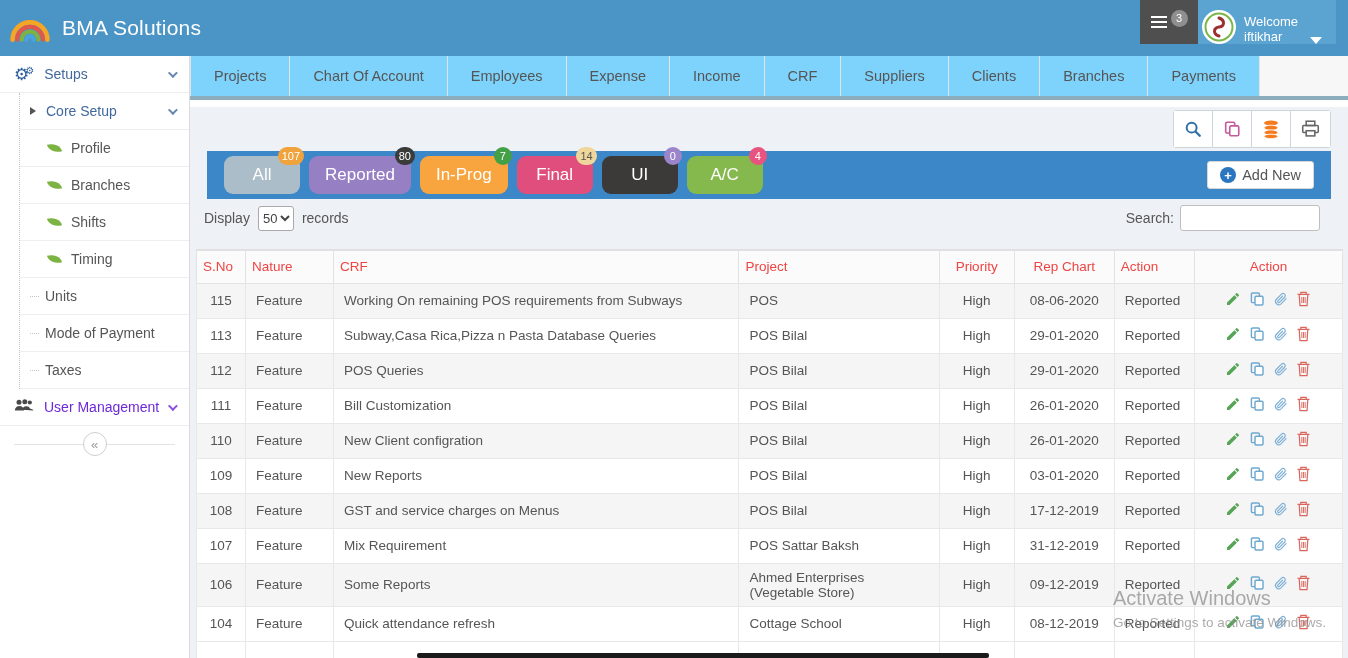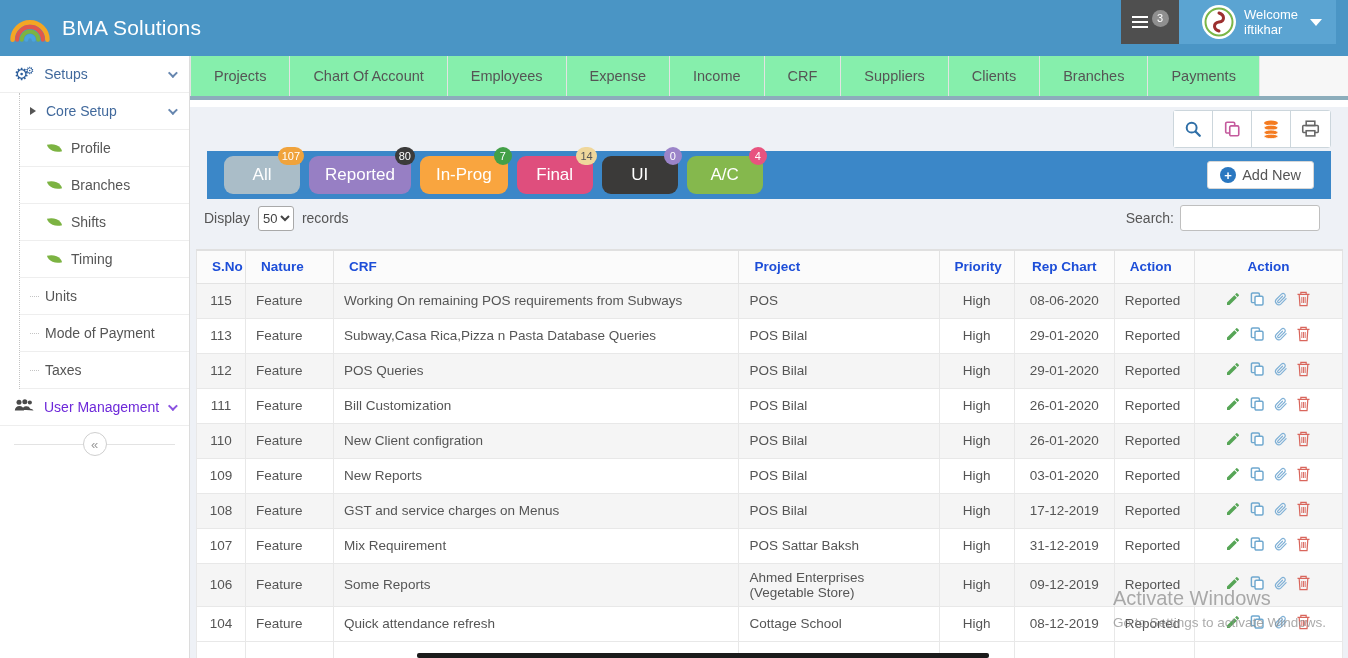--- a/index.html
+++ b/index.html
@@ -10,21 +10,21 @@
   
   .topbar { height:56px; background:#4a95c5; display:flex; align-items:center; justify-content:space-between; }
   .brand { display:flex; align-items:center; padding-left:8px; gap:10px; }
   .brand-title { color:#fff; font-size:21px; letter-spacing:.2px; }
   .topbar-right { display:flex; align-items:stretch; height:44px; margin-right:12px; align-self:flex-start; }
   .notif { background:#4f4f4f; width:58px; display:flex; align-items:center; justify-content:center; gap:4px; cursor:pointer; position:relative; }
   .hamburger { width:16px; height:12px; display:inline-block;
     background:repeating-linear-gradient(to bottom,#fff 0 2px,rgba(0,0,0,0) 2px 5px); }
   .notif-badge { background:#8f8f8f; color:#fff; font-size:11px; width:17px; height:17px; border-radius:50%;
     display:inline-flex; align-items:center; justify-content:center; margin-top:-8px; }
-  .userbox { background:#5ba4d2; display:flex; align-items:center; gap:8px; padding:0 14px 0 23px; cursor:pointer; }
+  .userbox { background:#5ba4d2; display:flex; align-items:flex-end; gap:8px; padding:0 14px 0 4px; cursor:pointer; }
   .avatar { width:34px; height:34px; border-radius:50%; background:#fff; display:inline-flex; align-items:center; justify-content:center; overflow:hidden; }
   .welcome { color:#fff; font-size:13px; line-height:15px; }
   .caret-down { width:0; height:0; border-left:6px solid transparent; border-right:6px solid transparent; border-top:7px solid #fff; margin-left:4px; }
 
   
   .layout { display:flex; height:602px; }
 
   
   .sidebar { width:190px; background:#fff; border-right:1px solid #dcdcdc; font-size:14px; color:#555; flex:none; }
   .side-item { display:flex; align-items:center; height:37px; padding:0 14px; border-bottom:1px solid #eee; cursor:pointer; }
@@ -42,21 +42,21 @@
   .plain-item::before { content:""; width:9px; border-top:1px dotted #c4c4c4; margin-right:6px; }
   .um-icon { width:20px; height:15px; }
   .collapse-row { display:flex; align-items:center; height:36px; padding:0 14px; }
   .collapse-row .line { flex:1; border-top:1px solid #e3e3e3; }
   .collapse-btn { width:24px; height:24px; border:1px solid #cfcfcf; border-radius:50%; background:#fff; color:#9a9a9a;
     display:flex; align-items:center; justify-content:center; font-size:13px; cursor:pointer; }
 
   
   .main { flex:1; position:relative; background:#eef1f6; overflow:hidden; }
   .tabs { height:44px; background:#f7f7f7; border-bottom:4px solid #8cadbb; display:flex; align-items:stretch; }
-  .tab { display:flex; align-items:center; padding:0 23px; font-size:14.5px; color:#555; border-right:1px solid #e3e3e3; background:#86efac; cursor:pointer; }
+  .tab { display:flex; align-items:center; padding:0 23px; font-size:14.5px; color:#555; border-right:1px solid #e3e3e3; background:#7dd3fc; cursor:pointer; }
   .tab:first-child { border-left:1px solid #e3e3e3; }
 
   .white-band { height:7px; background:#fff; }
   .content { padding:0 5px 0 6px; position:relative; }
 
   .icon-toolbar-row { height:44px; display:flex; justify-content:flex-end; align-items:center; padding-right:12px; }
   .icon-toolbar { display:flex; border:1px solid #ccd6dc; background:#fff; border-radius:3px; }
   .tool-btn { width:39px; height:36px; display:flex; align-items:center; justify-content:center; border-right:1px solid #ccd6dc; cursor:pointer; background:#fff; }
   .tool-btn:last-child { border-right:none; }
 
@@ -72,21 +72,21 @@
     display:inline-flex; align-items:center; justify-content:center; font-weight:bold; }
 
   .controls-row { height:38px; display:flex; align-items:center; justify-content:space-between; padding:0 9px 0 8px; font-size:14px; color:#555; }
   .display-group { display:flex; align-items:center; gap:8px; }
   .page-size { width:36px; height:25px; border:1px solid #a9a9a9; border-radius:3px; font-size:13px; font-family:inherit; color:#444; background:#fff; }
   .search-group { display:flex; align-items:center; gap:6px; padding-right:14px; }
   .search-input { width:140px; height:26px; border:1px solid #bfbfbf; border-radius:3px; background:#fff; font-family:inherit; font-size:13px; padding:0 6px; }
 
   .table-wrap { margin-top:12px; background:#fff; }
   table.data { width:100%; border-collapse:collapse; table-layout:fixed; font-size:13.5px; color:#555; border:1px solid #e3e3e3; }
-  table.data th { color:#1d4ed8; font-weight:bold; text-align:left; background:#fbfbfb; height:33px; padding:0 15px;
+  table.data th { color:#ef4444; font-weight:normal; text-align:left; background:#fbfbfb; height:33px; padding:0 6px;
     border:1px solid #e3e3e3; border-top:2px solid #e0e0e0; }
   table.data td { height:35px; padding:6px 10px; border-left:1px solid #e8e8e8; border-right:1px solid #e8e8e8; border-bottom:1px solid #e8e8e8; vertical-align:middle; }
   tr.stripe td { background:#f5f5f5; }
   .c { text-align:center !important; }
   .col-sno{width:49px;} .col-nature{width:88px;} .col-crf{width:405px;} .col-project{width:200px;}
   .col-priority{width:75px;} .col-repdate{width:100px;} .col-status{width:80px;} .col-action{width:148px;}
   td.action-cell { text-align:center; }
   .act-icons { display:inline-flex; gap:8px; align-items:center; }
   .act-icons svg { cursor:pointer; }
 

